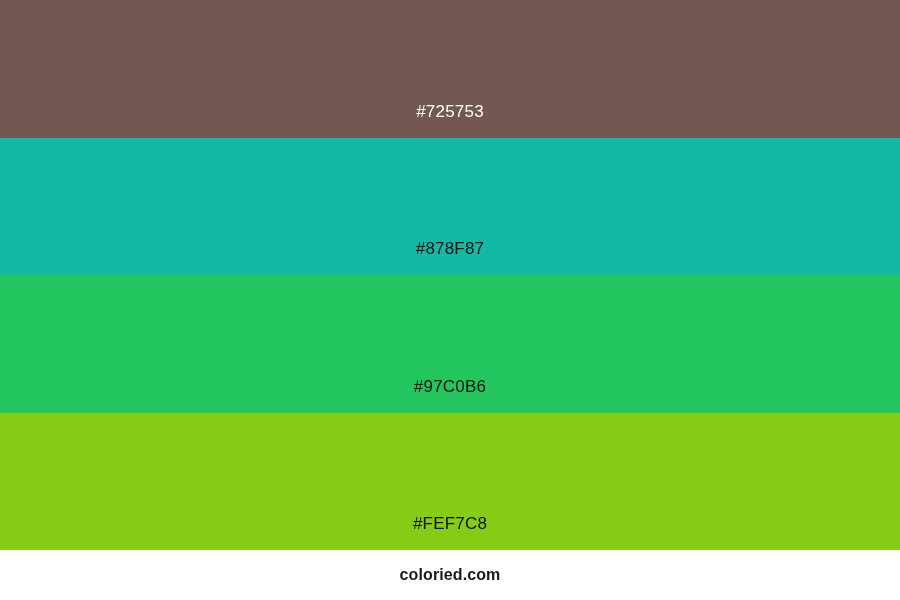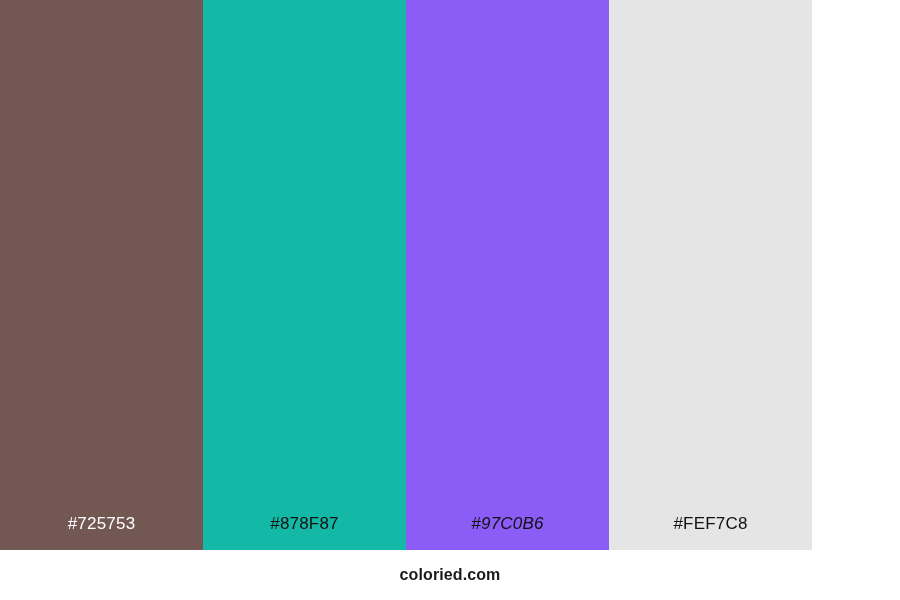--- a/index.html
+++ b/index.html
@@ -16,24 +16,24 @@
 
   #palette-page {
     width: 900px;
     height: 600px;
     display: flex;
     flex-direction: column;
     background: #ffffff;
   }
 
   #swatch-strip {
-    width: 812px;
+    width: 900px;
     height: 550px;
     display: flex;
-    flex-direction: row;
+    flex-direction: column;
     justify-content: center;
   }
 
   .swatch {
     flex: 1 1 0;
     height: 550px;
     position: relative;
     display: flex;
     align-items: flex-end;
     justify-content: center;
@@ -78,26 +78,26 @@
   <div id="swatch-strip">
 
     <div class="swatch" style="background-color: rgb(114, 87, 83);">
       <span class="swatch-label" style="color: rgb(255, 255, 255);">#725753</span>
     </div>
 
     <div class="swatch" style="background-color: #14b8a6;">
       <span class="swatch-label" style="color: rgb(17, 17, 17);">#878F87</span>
     </div>
 
-    <div class="swatch" style="background-color: #8b5cf6; font-style: italic;">
+    <div class="swatch" style="background-color: #22c55e;">
       <span class="swatch-label" style="color: rgb(17, 17, 17);">#97C0B6</span>
     </div>
 
 
-    <div class="swatch" style="background-color: #e5e5e5;">
+    <div class="swatch" style="background-color: #84cc16;">
       <span class="swatch-label" style="color: rgb(17, 17, 17);">#FEF7C8</span>
     </div>
 
   </div>
 
   <div id="footer-bar">
     <span id="site-credit">coloried.com</span>
   </div>
 
 </div>

